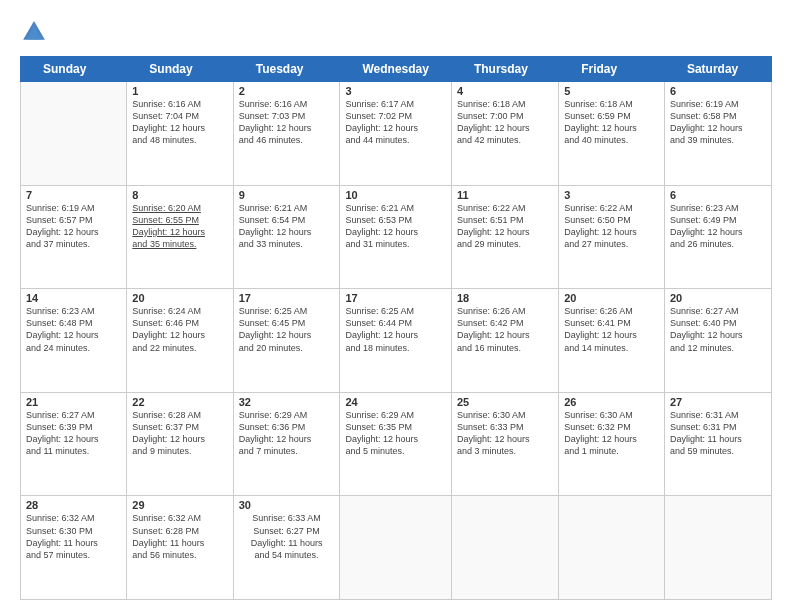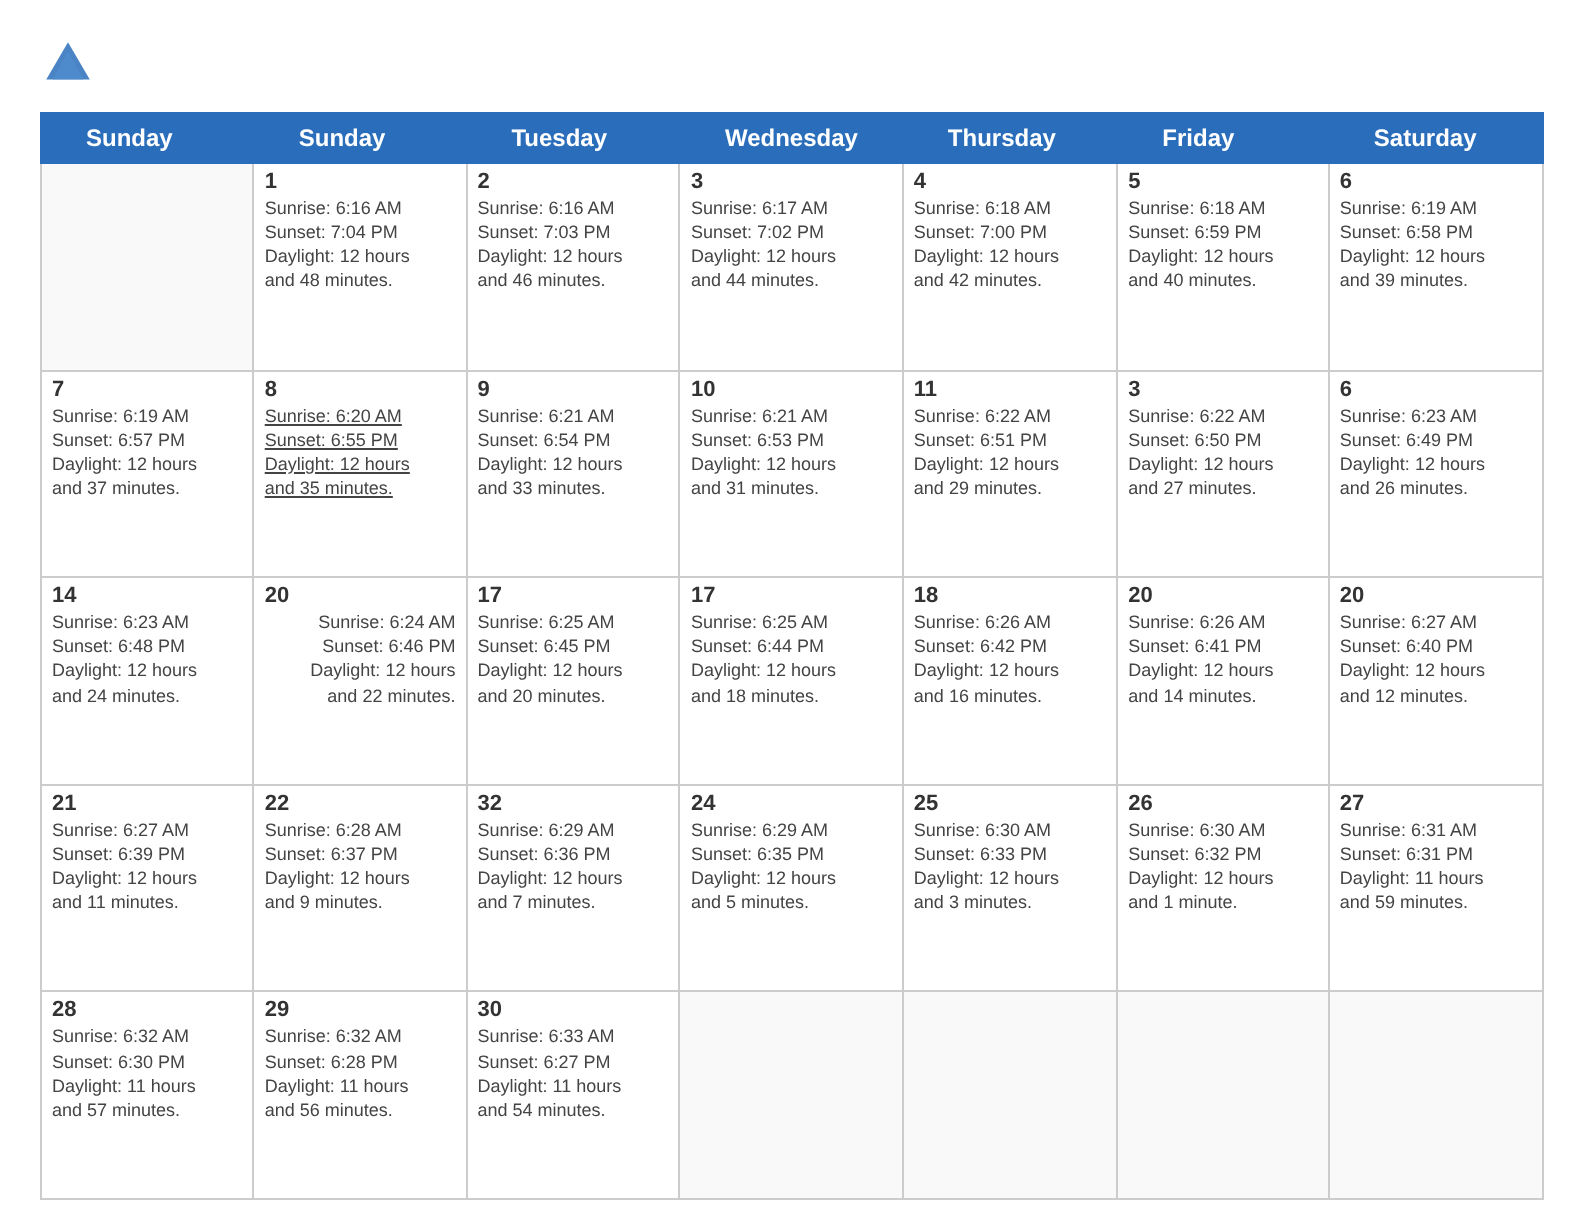--- a/index.html
+++ b/index.html
@@ -231,21 +231,21 @@
         <tr>
           <td>
             <span class="day-num">14</span>
             <div class="day-info" style="white-space: pre-line;">Sunrise: 6:23 AM
 Sunset: 6:48 PM
 Daylight: 12 hours
 and 24 minutes.</div>
           </td>
           <td>
             <span class="day-num">20</span>
-            <div class="day-info" style="white-space: pre-line; text-align: right;">Sunrise: 6:24 AM
+            <div class="day-info" style="white-space: pre-line;">Sunrise: 6:24 AM
 Sunset: 6:46 PM
 Daylight: 12 hours
 and 22 minutes.</div>
           </td>
           <td>
             <span class="day-num">17</span>
             <div class="day-info" style="white-space: pre-line;">Sunrise: 6:25 AM
 Sunset: 6:45 PM
 Daylight: 12 hours
 and 20 minutes.</div>
@@ -340,21 +340,21 @@
           </td>
           <td>
             <span class="day-num">29</span>
             <div class="day-info" style="white-space: pre-line;">Sunrise: 6:32 AM
 Sunset: 6:28 PM
 Daylight: 11 hours
 and 56 minutes.</div>
           </td>
           <td>
             <span class="day-num">30</span>
-            <div class="day-info" style="white-space: pre-line;">Sunrise: 6:33 AM
+            <div class="day-info" style="white-space: pre-line; text-align: center;">Sunrise: 6:33 AM
 Sunset: 6:27 PM
 Daylight: 11 hours
 and 54 minutes.</div>
           </td>
           <td class="empty"></td>
           <td class="empty"></td>
           <td class="empty"></td>
           <td class="empty"></td>
         </tr>
       </tbody>

